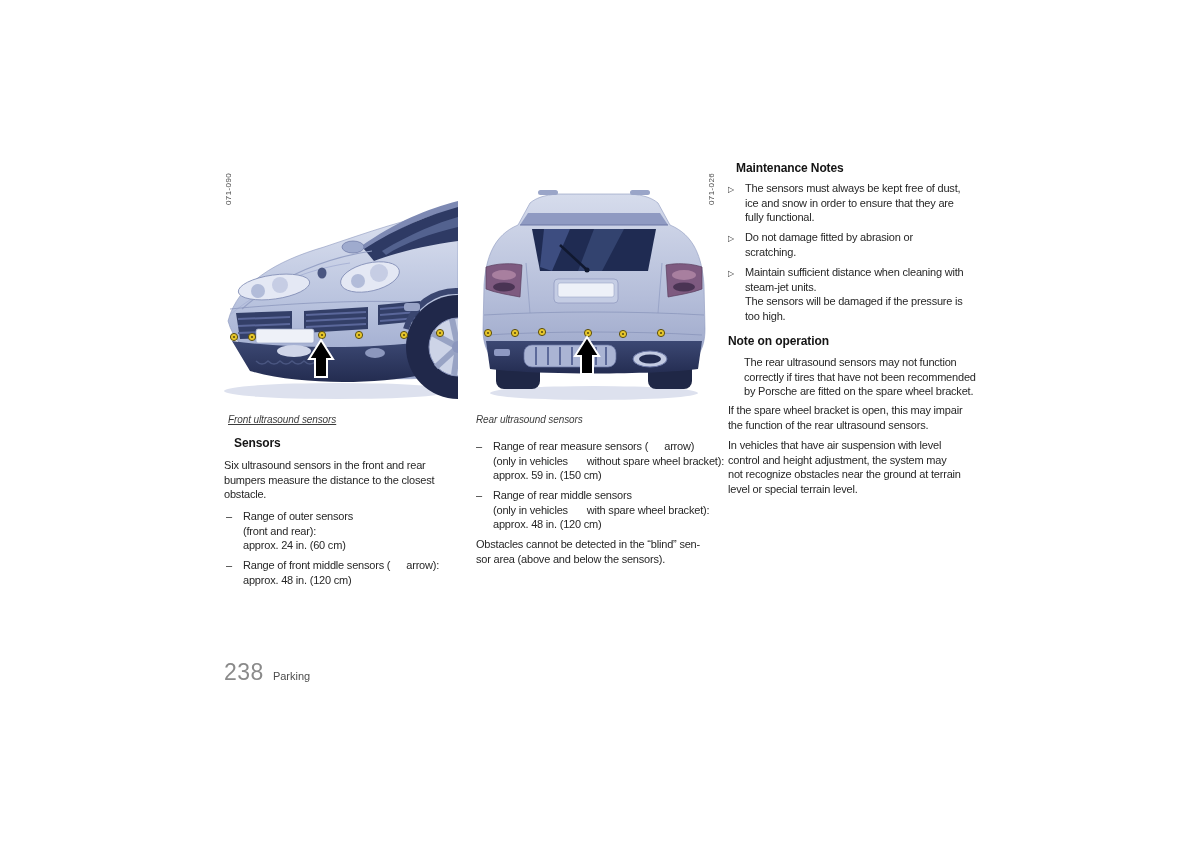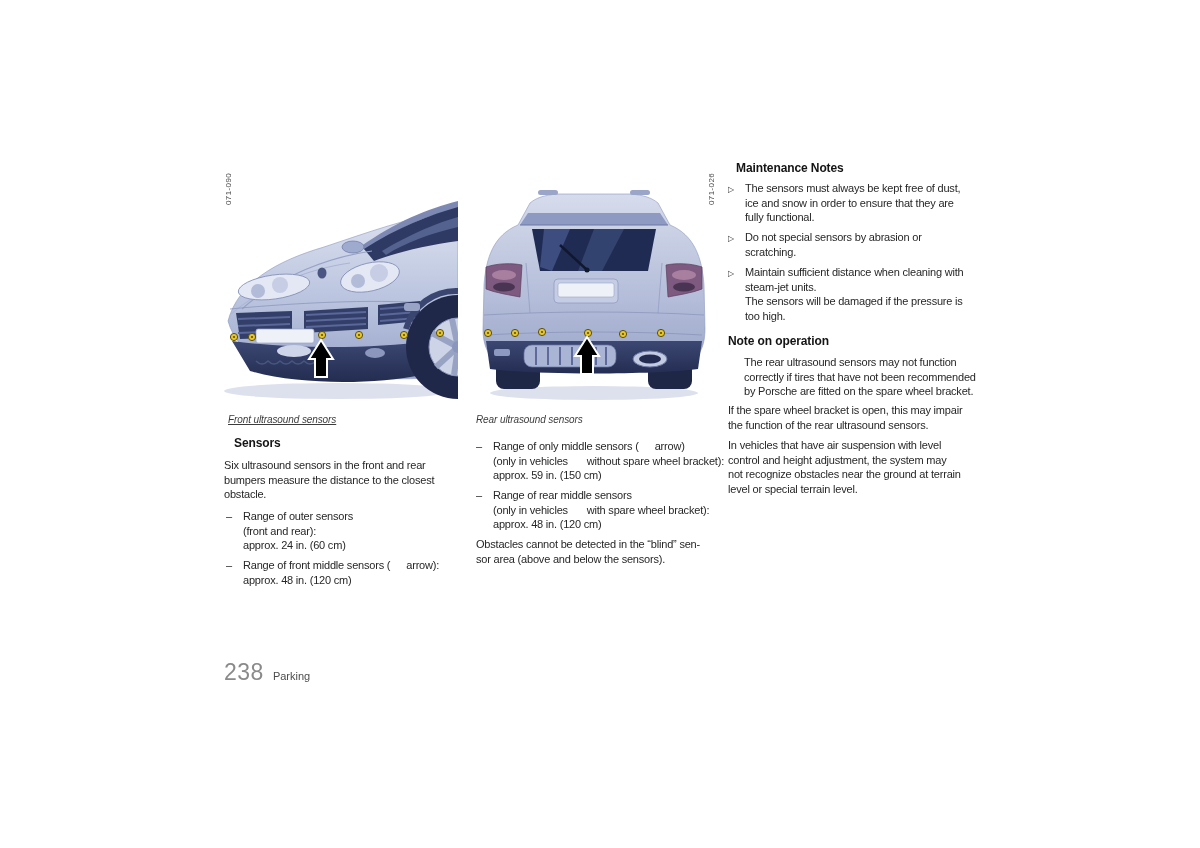--- a/index.html
+++ b/index.html
@@ -211,21 +211,21 @@
     <span class="mk">–</span>
     <div>
       <div><span>Range of front middle sensors (</span><span class="b">arrow</span><span>):</span></div>
       <div>approx. 48 in. (120 cm)</div>
     </div>
   </div>
 
   <div class="abs t li" style="left:476px;top:439px;">
     <span class="mk">–</span>
     <div>
-      <div><span>Range of only middle sensors (</span><span class="b">arrow</span><span>)</span></div>
+      <div><span>Range of rear measure sensors (</span><span class="b">arrow</span><span>)</span></div>
       <div><span>(only in vehicles </span><span class="b">without</span><span> spare wheel bracket):</span></div>
       <div>approx. 59 in. (150 cm)</div>
     </div>
   </div>
 
   <div class="abs t li" style="left:476px;top:488px;">
     <span class="mk">–</span>
     <div>
       <div>Range of rear middle sensors</div>
       <div><span>(only in vehicles </span><span class="b">with</span><span> spare wheel bracket):</span></div>
@@ -244,21 +244,21 @@
     <span class="mk3">▷</span>
     <div>
         <div>The sensors must always be kept free of dust,</div>
         <div>ice and snow in order to ensure that they are</div>
         <div>fully functional.</div>
       </div>
   </div>
   <div class="abs t li" style="left:728px;top:230px;">
     <span class="mk3">▷</span>
     <div>
-        <div>Do not special sensors by abrasion or</div>
+        <div>Do not damage fitted by abrasion or</div>
         <div>scratching.</div>
       </div>
   </div>
   <div class="abs t li" style="left:728px;top:265px;">
     <span class="mk3">▷</span>
     <div>
         <div>Maintain sufficient distance when cleaning with</div>
         <div>steam-jet units.</div>
         <div>The sensors will be damaged if the pressure is</div>
         <div>too high.</div>

